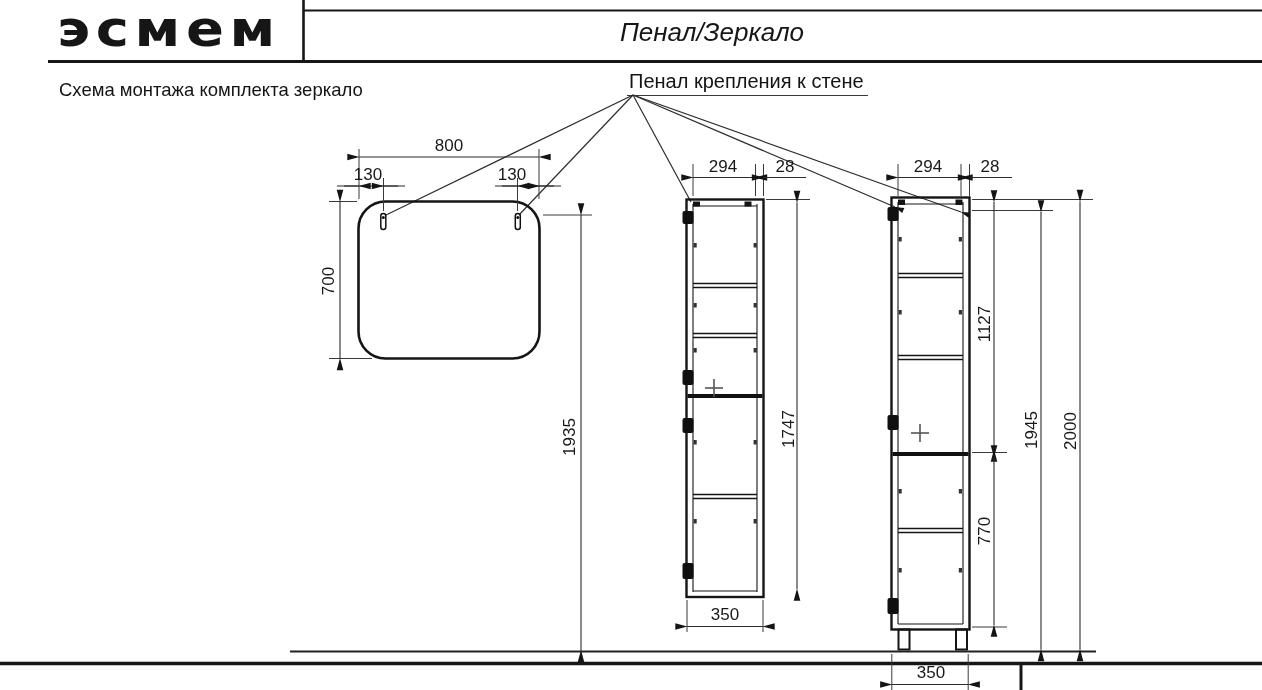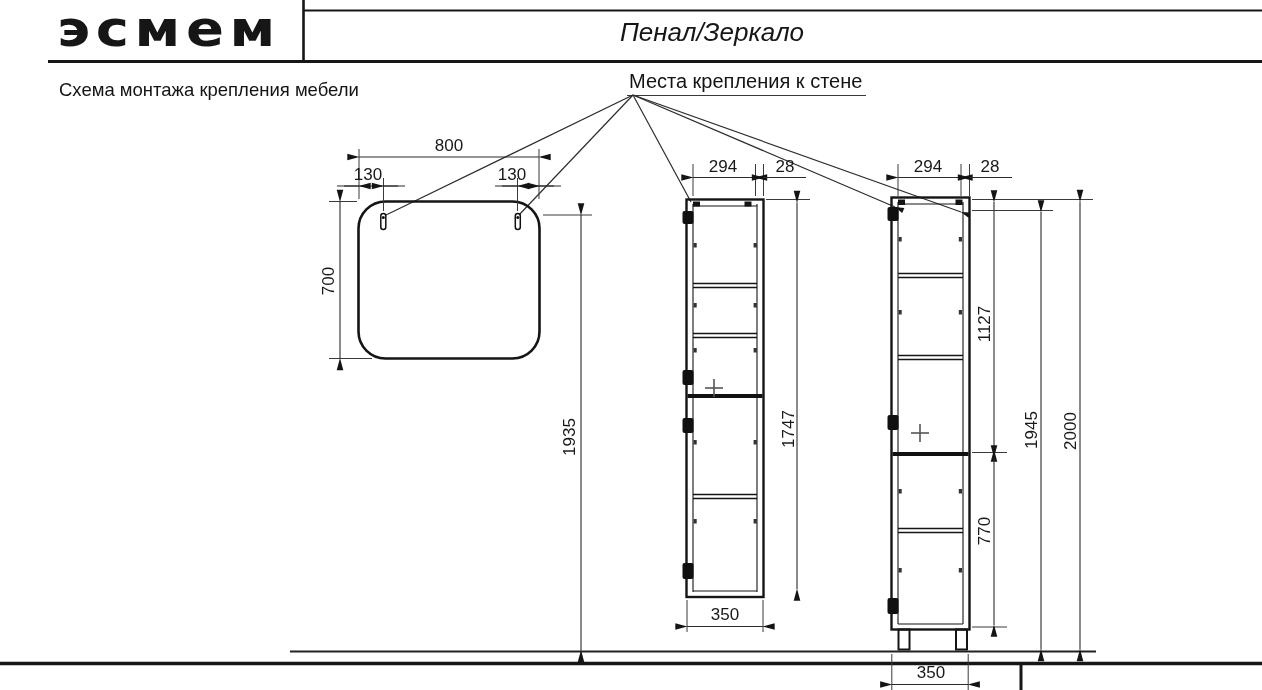--- a/index.html
+++ b/index.html
@@ -22,24 +22,24 @@
 </head>
 <body>
 
 <div id="sheet">
 
   <div id="brand-logo">эсмем</div>
 
   <div id="sheet-title">Пенал/Зеркало</div>
 
   <div id="description">
-    <div>Схема монтажа крепления мебели</div>
+    <div>Схема монтажа комплекта зеркало</div>
   </div>
 
-  <div id="callout-label">Места крепления к стене</div>
+  <div id="callout-label">Пенал крепления к стене</div>
 
   <svg width="1262" height="690" viewBox="0 0 1262 690" style="position:absolute;left:0;top:0;">
     <defs>
       <marker id="arr" markerUnits="userSpaceOnUse" markerWidth="13" markerHeight="9" refX="0.8" refY="4.5" orient="auto-start-reverse">
         <path d="M0.4,4.5 L12.5,1.2 L12.5,7.8 Z" fill="#141414"></path>
       </marker>
       <marker id="arrS" markerUnits="userSpaceOnUse" markerWidth="10" markerHeight="8" refX="0.5" refY="4" orient="auto-start-reverse">
         <path d="M0.3,4 L9.5,1.2 L9.5,6.8 Z" fill="#141414"></path>
       </marker>
     </defs>

